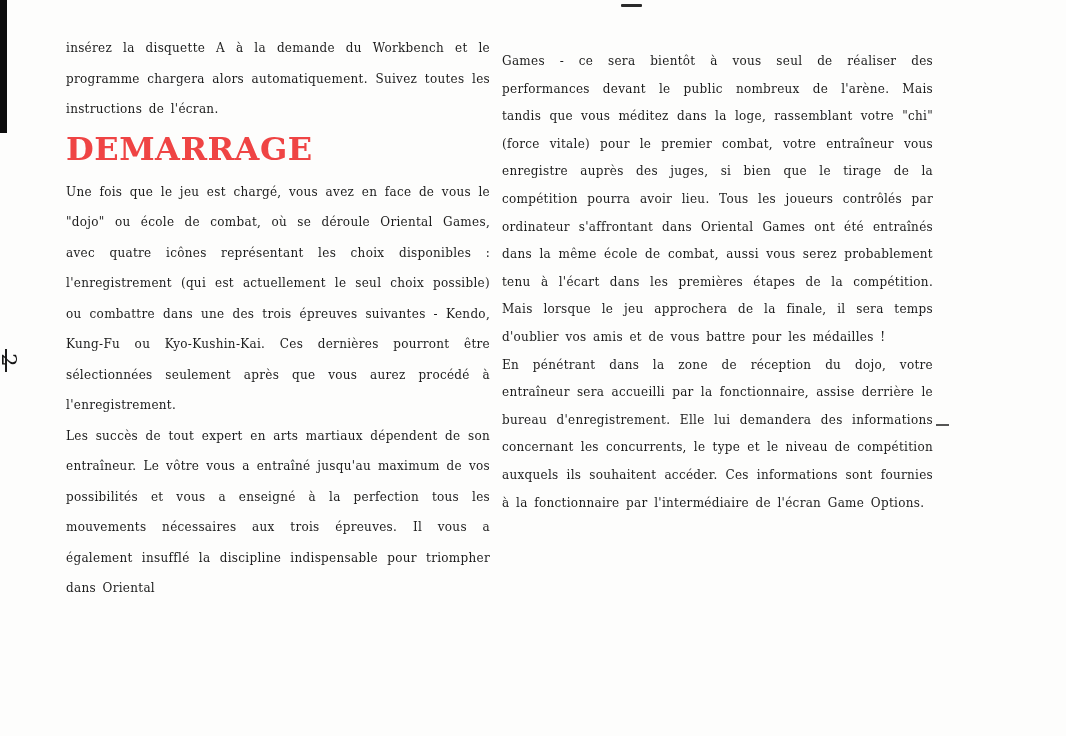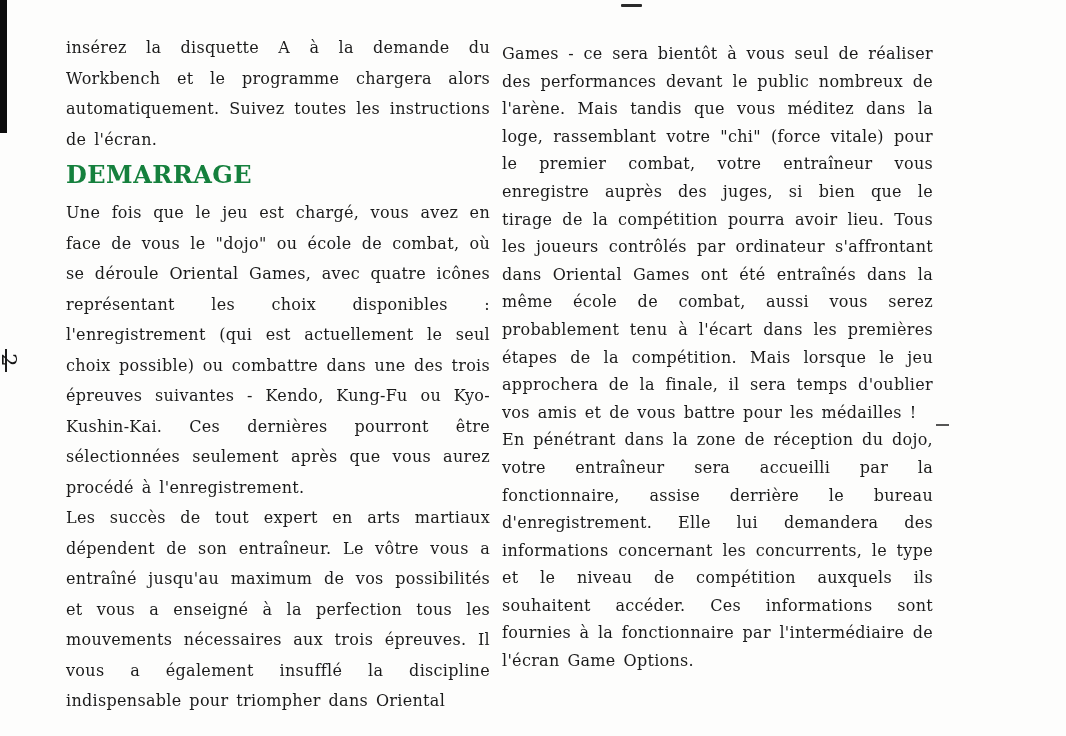--- a/index.html
+++ b/index.html
@@ -57,40 +57,40 @@
   
   .col {
     position: absolute;
     top: 0;
     text-align: justify;
     letter-spacing: 0.3px;
     word-spacing: 2.5px;
   }
   .col p {
     margin: 0;
-    font-size: 16px;
+    font-size: 12px;
   }
   .col-left {
     left: 66px;
     width: 424px;
     top: 33px;
   }
   .col-left p { line-height: 30.5px; }
   .col-right {
     left: 502px;
     width: 431px;
-    top: 40px;
+    top: 48px;
   }
   .col-right p { line-height: 27.6px; }
   .heading {
     margin: 5px 0 9px 0;
-    font-size: 24px;
+    font-size: 32px;
     font-weight: 700;
     letter-spacing: 0.5px;
-    color: #15803d;
+    color: #ef4444;
     text-align: left;
     word-spacing: normal;
   }
 </style>
 </head>
 <body>
 
 <div class="page">
 
   <div class="edge-bar"></div>

